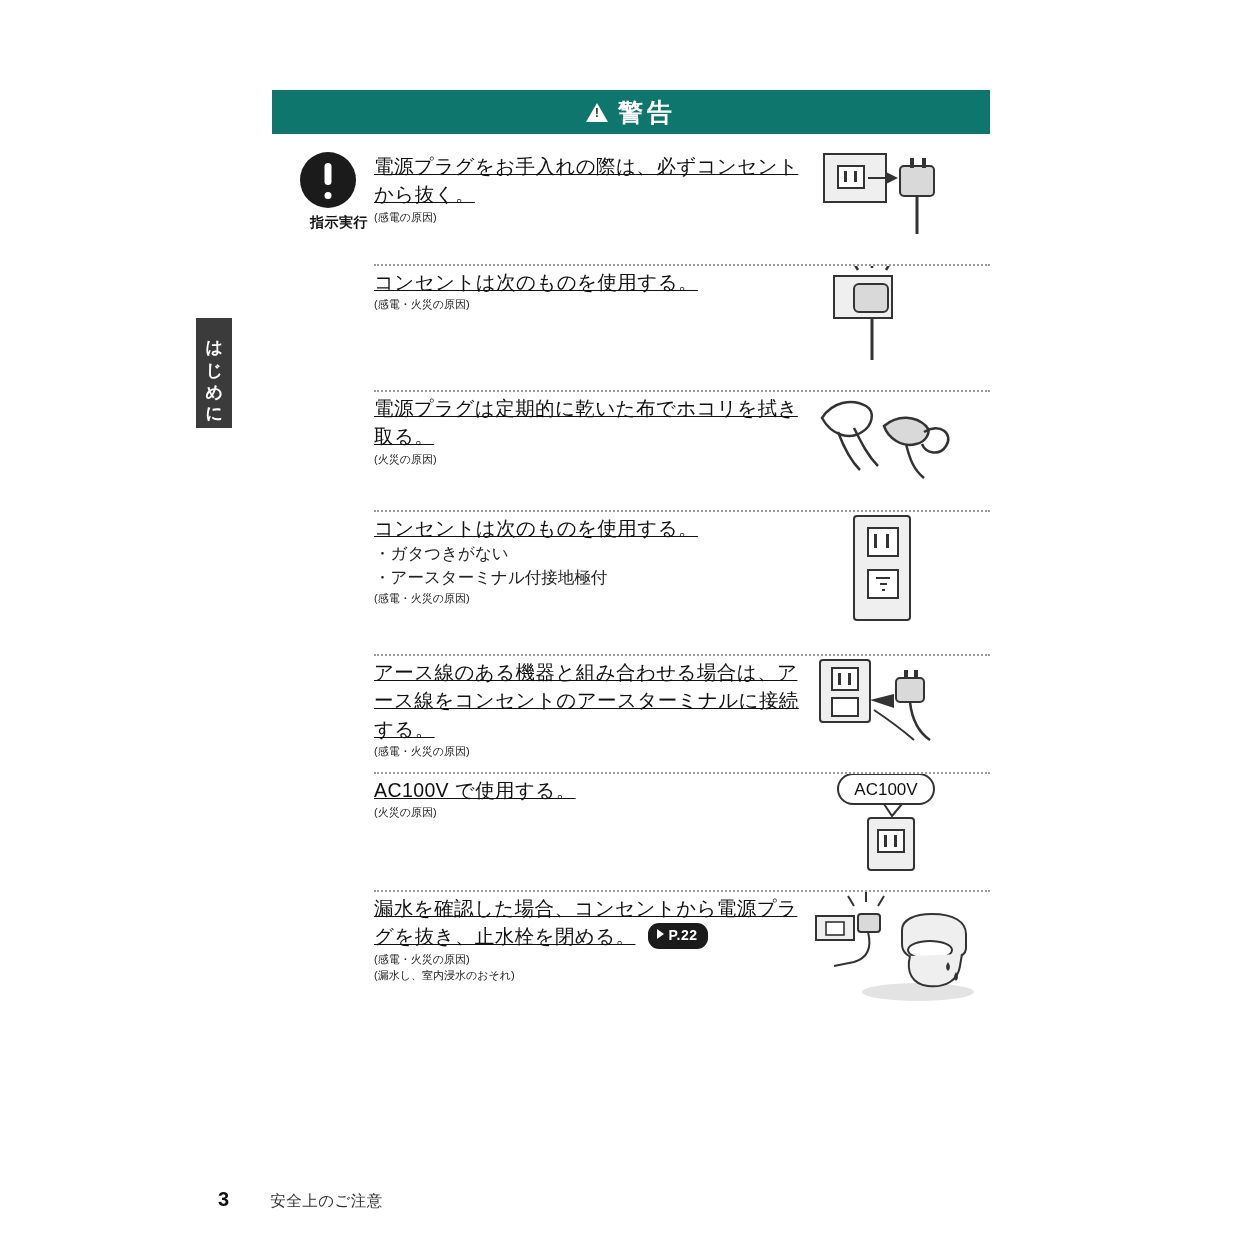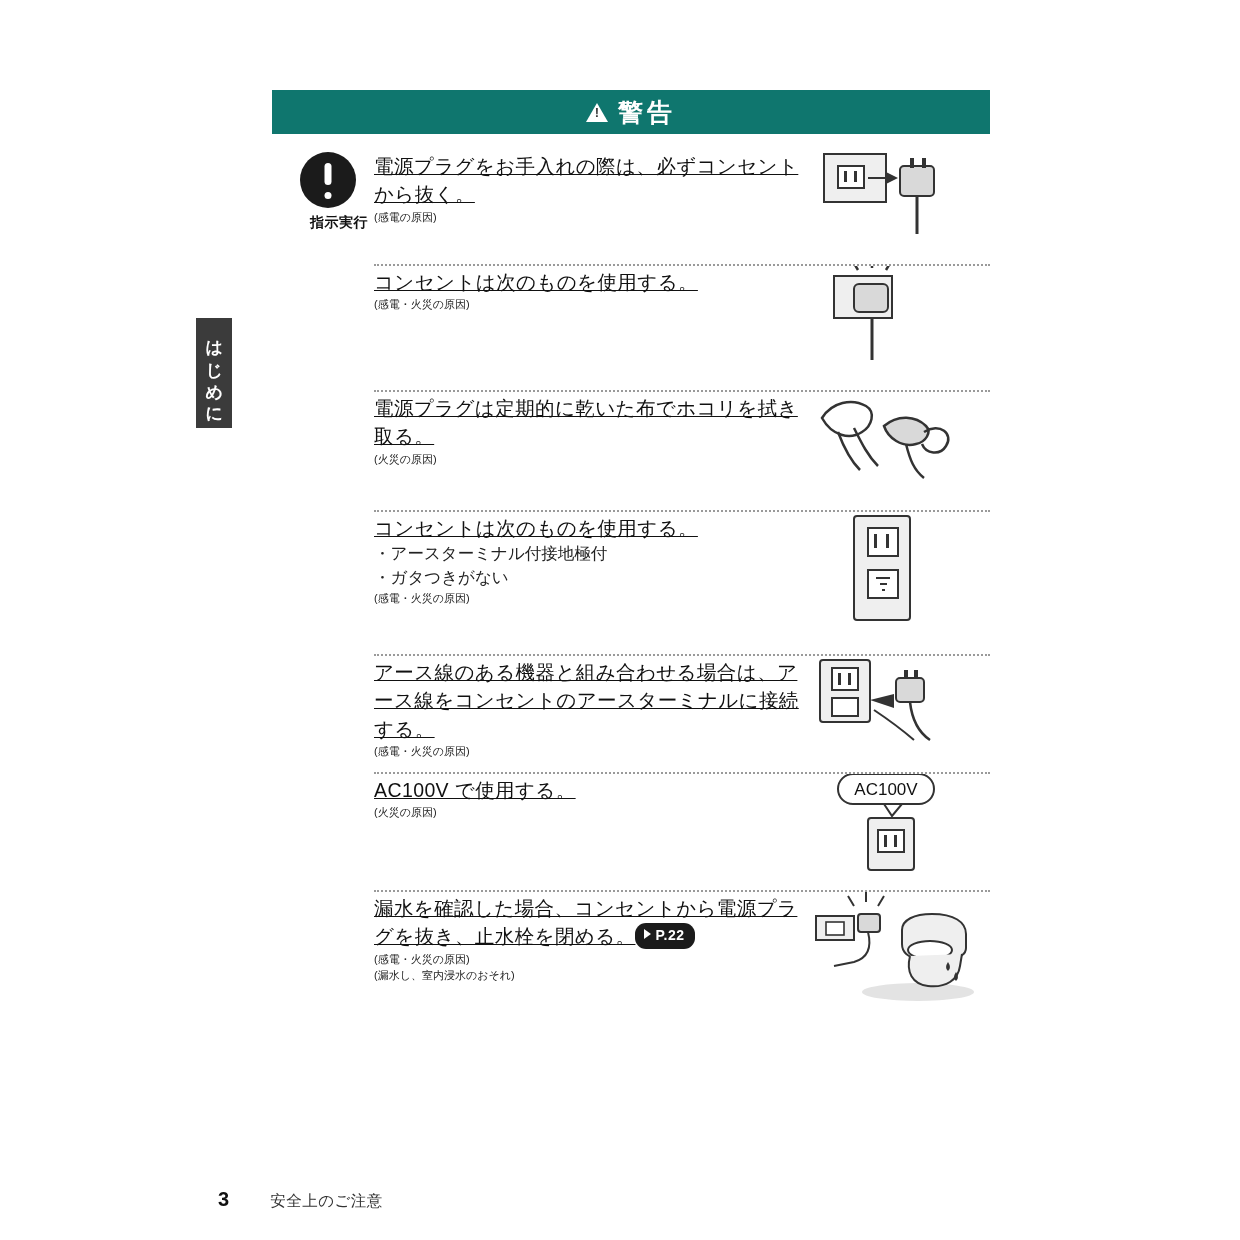--- a/index.html
+++ b/index.html
@@ -184,21 +184,21 @@
   }
   .pref {
     display: inline-block;
     background: #1b1b1b;
     color: #fff;
     font-size: 14px;
     font-weight: bold;
     border-radius: 11px;
     padding: 2px 11px 3px 9px;
     vertical-align: 3px;
-    margin-left: 0;
+    margin-left: 13px;
     letter-spacing: 0.5px;
   }
   .pref .tri {
     display: inline-block;
     width: 0; height: 0;
     border-top: 5px solid transparent;
     border-bottom: 5px solid transparent;
     border-left: 7px solid #ffffff;
     margin-right: 4px;
     vertical-align: 1px;
@@ -309,22 +309,22 @@
           <path d="M70 34 C84 22 102 24 112 34 C118 40 112 50 102 52 C88 56 74 46 70 34 Z" fill="#d9d9d9" stroke="#333" stroke-width="2.5"></path>
           <path d="M92 52 C96 68 100 78 110 86" stroke="#333" stroke-width="2.5" fill="none"></path>
           <path d="M110 40 C126 30 140 42 132 54 C126 64 112 62 108 52" stroke="#333" stroke-width="2.5" fill="none"></path>
         </svg>
       </div>
     </div>
 
     <div class="row r5">
       <div class="text">
         <div class="main-line">コンセントは次のものを使用する。</div>
+        <div class="bullet-line">・ガタつきがない</div>
         <div class="bullet-line">・アースターミナル付接地極付</div>
-        <div class="bullet-line">・ガタつきがない</div>
         <div class="cause">(感電・火災の原因)</div>
       </div>
       <div class="figure">
         <svg width="172" height="122" viewBox="0 0 172 122">
           <rect x="40" y="4" width="56" height="104" rx="3" fill="#efefef" stroke="#333" stroke-width="2"></rect>
           <rect x="54" y="16" width="30" height="28" fill="#fff" stroke="#333" stroke-width="2"></rect>
           <rect x="60" y="22" width="3" height="14" fill="#333"></rect>
           <rect x="72" y="22" width="3" height="14" fill="#333"></rect>
           <rect x="54" y="58" width="30" height="28" fill="#fff" stroke="#333" stroke-width="2"></rect>
           <path d="M62 66 h14 M66 72 h7 M68 78 h3" stroke="#333" stroke-width="2" fill="none"></path>

